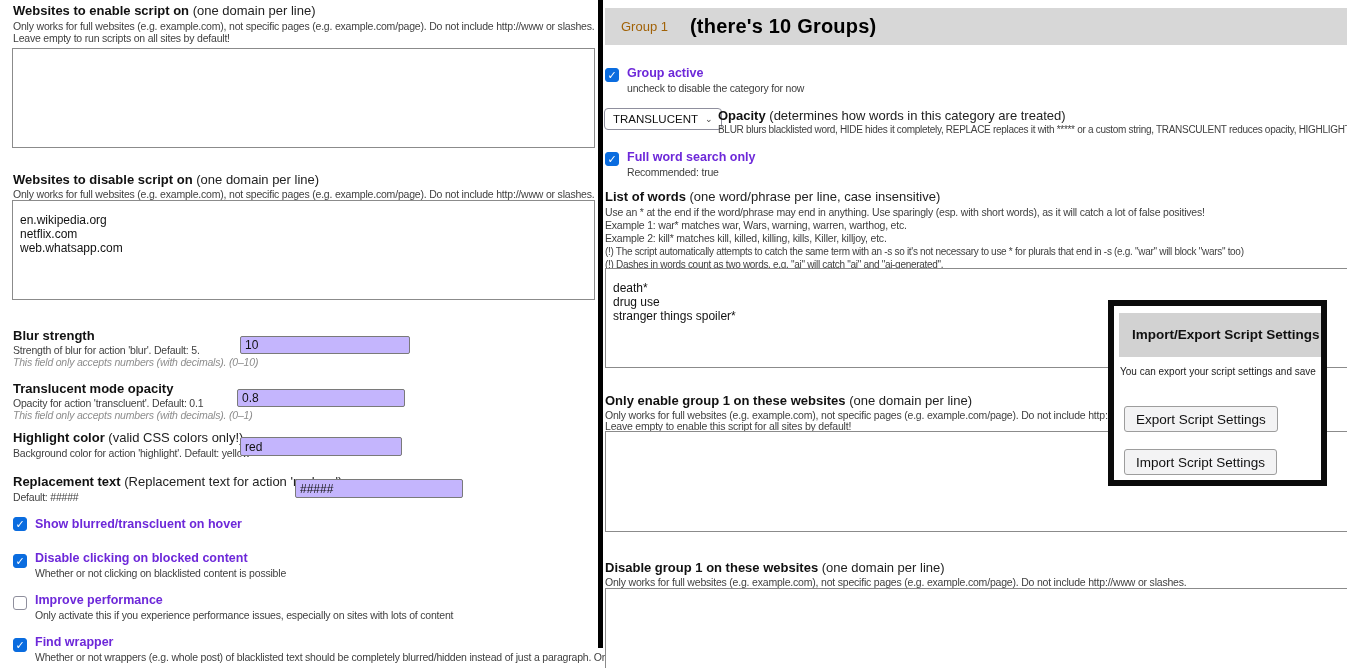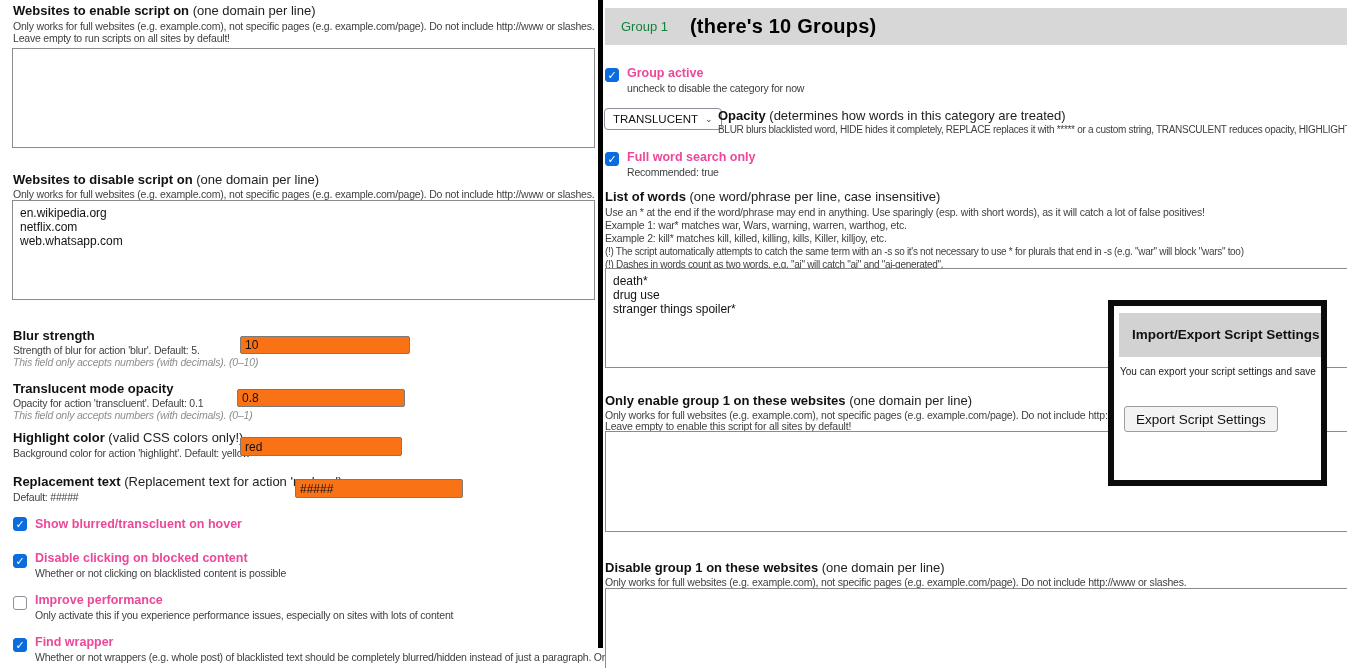--- a/index.html
+++ b/index.html
@@ -9,27 +9,27 @@
   }
   *{box-sizing:border-box;margin:0;padding:0;}
   html,body{background:#fff;}
   body{font-family:"Liberation Sans","DejaVu Sans",sans-serif;color:#000;}
   #screen{position:relative;width:1347px;height:668px;overflow:hidden;background:#fff;}
   .abs{position:absolute;white-space:nowrap;}
   .h{font-size:13px;font-weight:bold;color:#111;}
   .h .sfx{font-weight:normal;color:#222;}
   .sub{font-size:10.5px;letter-spacing:-0.2px;color:#3f3f3f;line-height:12px;}
   .note{font-size:10.5px;letter-spacing:-0.2px;color:#8d8d8d;font-style:italic;}
-  .ta{position:absolute;border:1px solid #8b8b8b;background:#fff;font-family:"Liberation Sans","DejaVu Sans",sans-serif;font-size:12px;line-height:14px;padding:5px 7px;resize:none;outline:none;color:#111;}
-  .inp{position:absolute;border:1px solid #7a7a7a;border-radius:2px;background:#f97316;font-family:"Liberation Sans","DejaVu Sans",sans-serif;font-size:12px;padding:1px 4px;outline:none;color:#111;}
+  .ta{position:absolute;border:1px solid #8b8b8b;background:#fff;font-family:"Liberation Sans","DejaVu Sans",sans-serif;font-size:12px;line-height:14px;padding:12px 7px;resize:none;outline:none;color:#111;}
+  .inp{position:absolute;border:1px solid #7a7a7a;border-radius:2px;background:#c4b5fd;font-family:"Liberation Sans","DejaVu Sans",sans-serif;font-size:12px;padding:1px 4px;outline:none;color:#111;}
   .cb{position:absolute;width:14px;height:14px;border:1px solid #8f8f9d;border-radius:3px;background:#fff;display:flex;align-items:center;justify-content:center;cursor:pointer;}
   .cb .tick{display:none;color:#fff;font-size:11px;line-height:11px;font-weight:bold;}
   .cb.checked{background:var(--accent);border-color:var(--accent);}
   .cb.checked .tick{display:block;}
-  .cblabel{font-size:12.5px;font-weight:bold;color:#ec4899;}
+  .cblabel{font-size:12.5px;font-weight:bold;color:#6d28d9;}
   .divider{position:absolute;left:598px;top:0;width:5px;height:648px;background:#000;}
   .graybar{position:absolute;left:605px;top:8px;width:742px;height:37px;background:var(--bar-gray);}
   .sel{position:absolute;border:1px solid #8f8f9d;border-radius:4px;background:#fff;height:22px;display:flex;align-items:center;gap:7px;padding:0 8px;font-size:11.5px;color:#111;cursor:pointer;}
   .sel .chev{font-size:9px;color:#444;}
   .overlay{position:absolute;left:1108px;top:300px;width:219px;height:186px;background:#fff;border:6px solid #0b0b0b;z-index:10;}
   .overlay .ohdr{position:absolute;left:5px;right:0;top:7px;height:44px;background:var(--hdr-gray);font-size:13.5px;font-weight:bold;color:#111;line-height:44px;padding-left:13px;white-space:nowrap;overflow:hidden;}
   .overlay .odesc{position:absolute;left:6px;top:60px;font-size:10px;color:#222;white-space:nowrap;overflow:hidden;width:196px;}
   .btn{position:absolute;left:10px;height:26px;background:#f3f3f4;border:1px solid #9d9d9d;border-radius:3px;font-family:"Liberation Sans","DejaVu Sans",sans-serif;font-size:13.5px;color:#111;padding:0 11px;cursor:pointer;white-space:nowrap;}
   .annotation{font-size:20px;font-weight:bold;color:#000;letter-spacing:0.2px;}
 </style>
@@ -84,21 +84,21 @@
 
   <span class="cb checked" style="left:13px;top:638px;">
       <span class="tick">✓</span>
     </span>
   <div class="abs cblabel" style="left:35px;top:635px;">Find wrapper</div>
   <div class="abs sub" style="left:35px;top:651px;">Whether or not wrappers (e.g. whole post) of blacklisted text should be completely blurred/hidden instead of just a paragraph. Only works on certain websites</div>
 
   <div class="divider"></div>
 
   <div class="graybar"></div>
-  <div class="abs" style="left:621px;top:19px;font-size:13px;color:#15803d;z-index:1;">Group 1</div>
+  <div class="abs" style="left:621px;top:19px;font-size:13px;color:#a16207;z-index:1;">Group 1</div>
   <div class="abs annotation" style="left:690px;top:15px;z-index:1;">(there's 10 Groups)</div>
 
   <span class="cb checked" style="left:605px;top:68px;">
       <span class="tick">✓</span>
     </span>
   <div class="abs cblabel" style="left:627px;top:66px;">Group active</div>
   <div class="abs sub" style="left:627px;top:82px;">uncheck to disable the category for now</div>
 
   <div class="sel" style="left:604px;top:108px;">
     <span>TRANSLUCENT</span>
@@ -129,15 +129,16 @@
   <textarea class="ta" style="left: 605px; top: 431px; width: 760px; height: 101px;" spellcheck="false"></textarea>
 
   <div class="abs h" style="left:605px;top:560px;"><span>Disable group 1 on these websites</span><span class="sfx"> (one domain per line)</span></div>
   <div class="abs sub" style="left:605px;top:576px;">Only works for full websites (e.g. example.com), not specific pages (e.g. example.com/page). Do not include http://www or slashes.</div>
   <textarea class="ta" style="left: 605px; top: 588px; width: 760px; height: 90px;" spellcheck="false"></textarea>
 
   <div class="overlay">
     <div class="ohdr">Import/Export Script Settings</div>
     <div class="odesc">You can export your script settings and save the</div>
     <button class="btn" style="top:100px;">Export Script Settings</button>
+    <button class="btn" style="top:143px;">Import Script Settings</button>
   </div>
 
 </div>
 
 </body></html>

